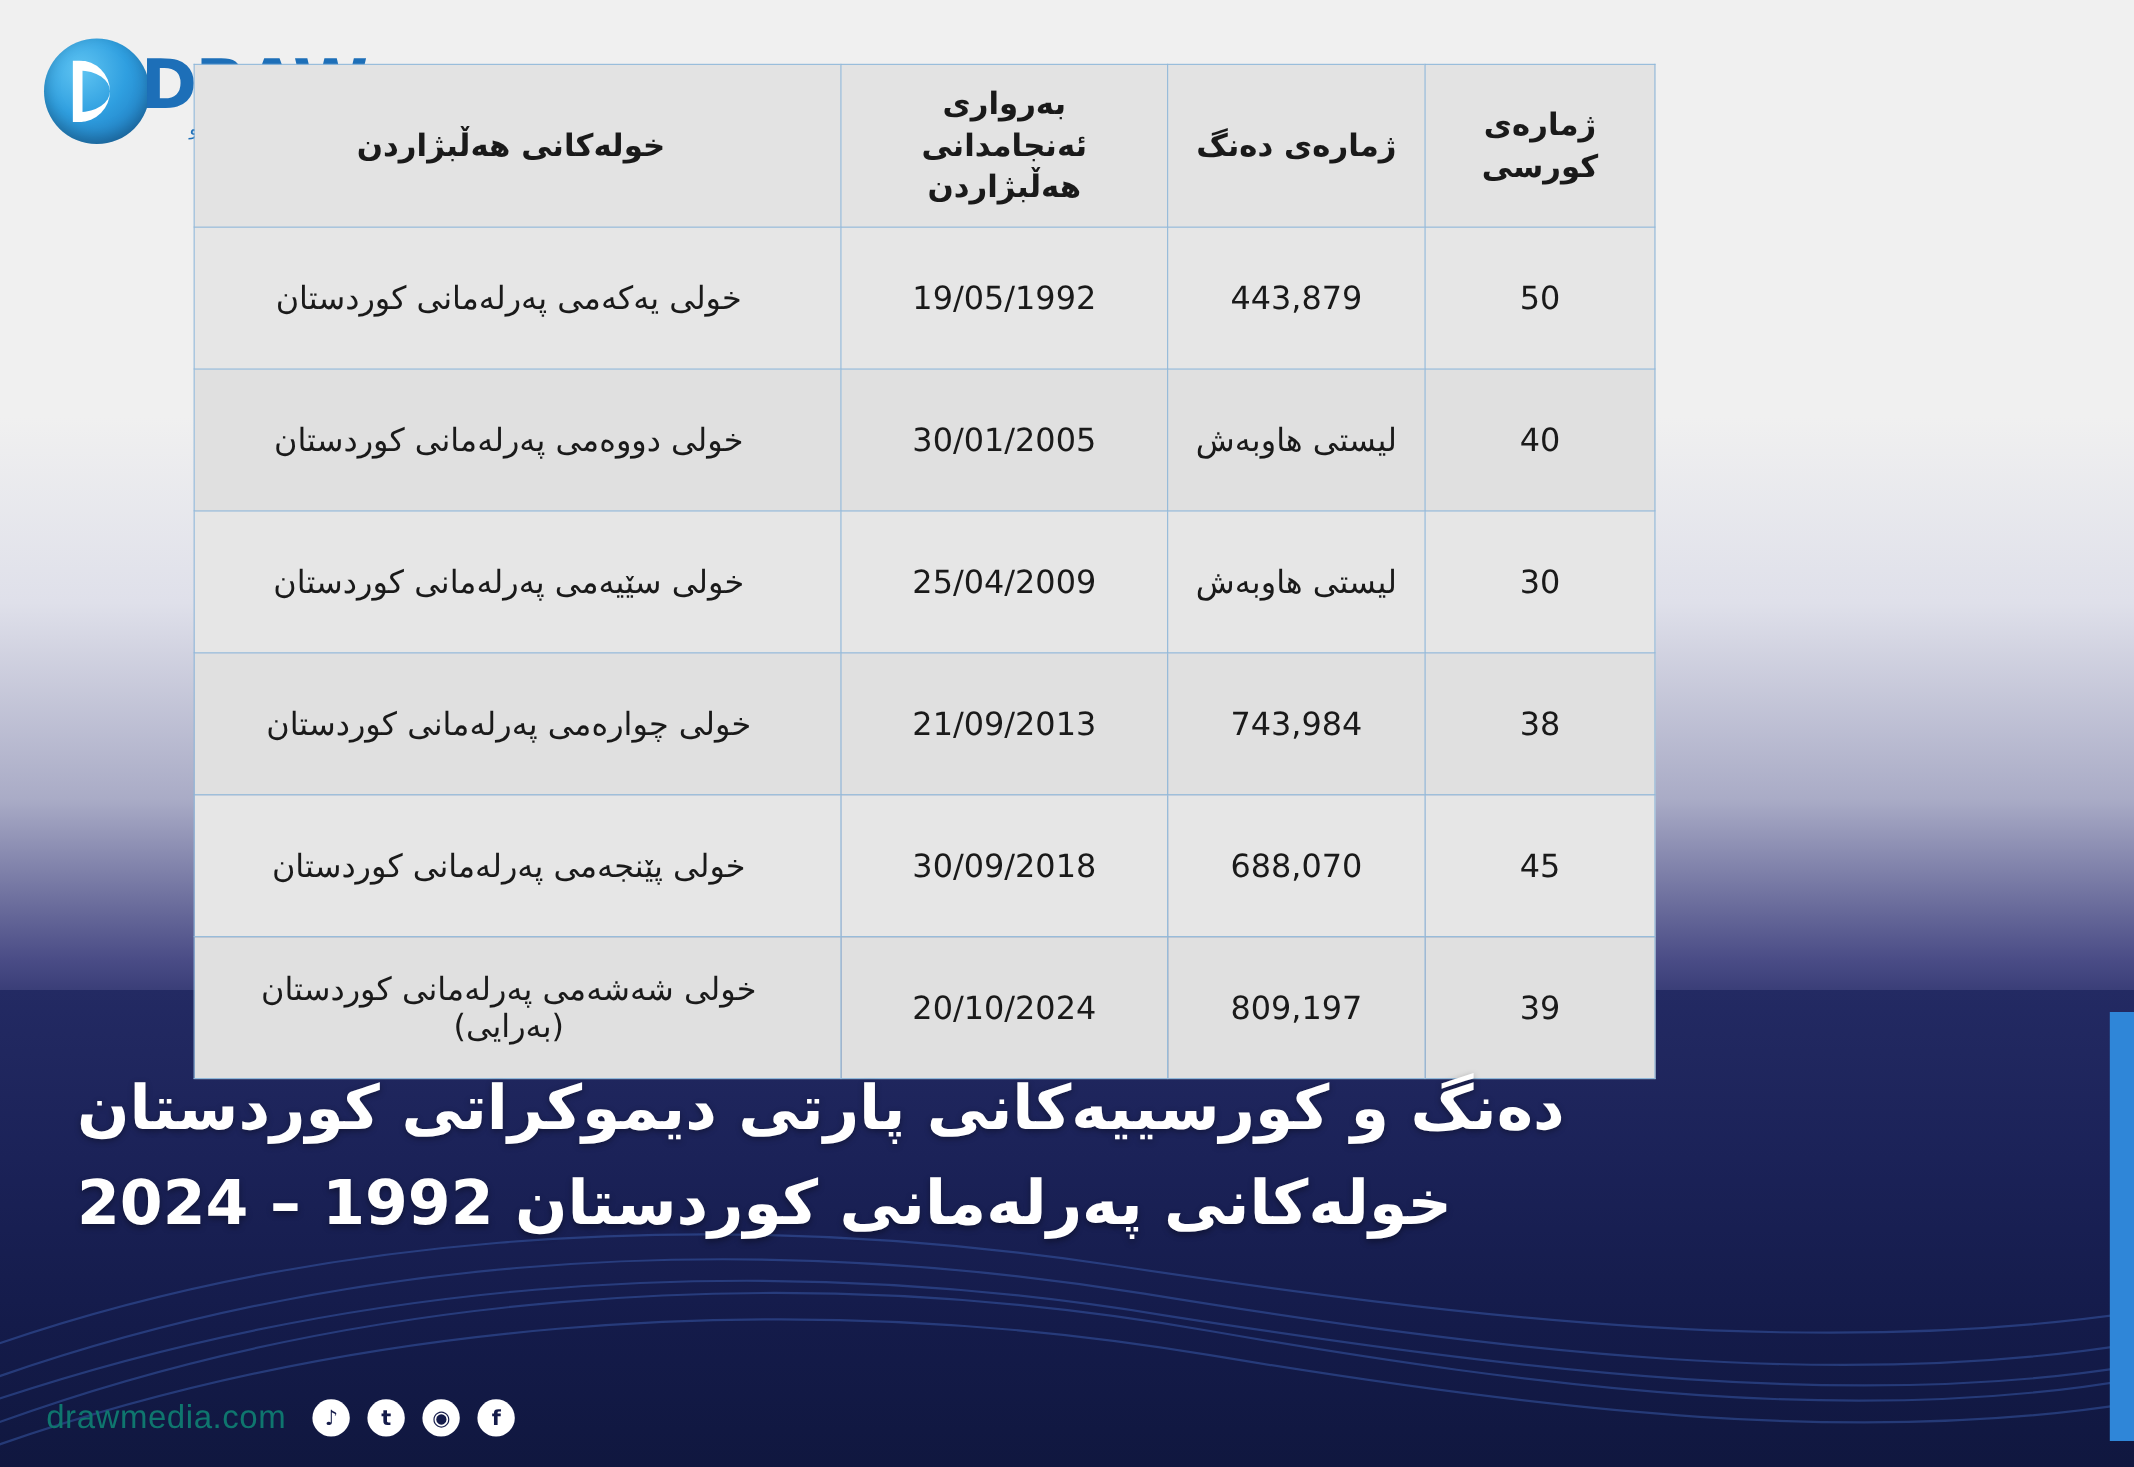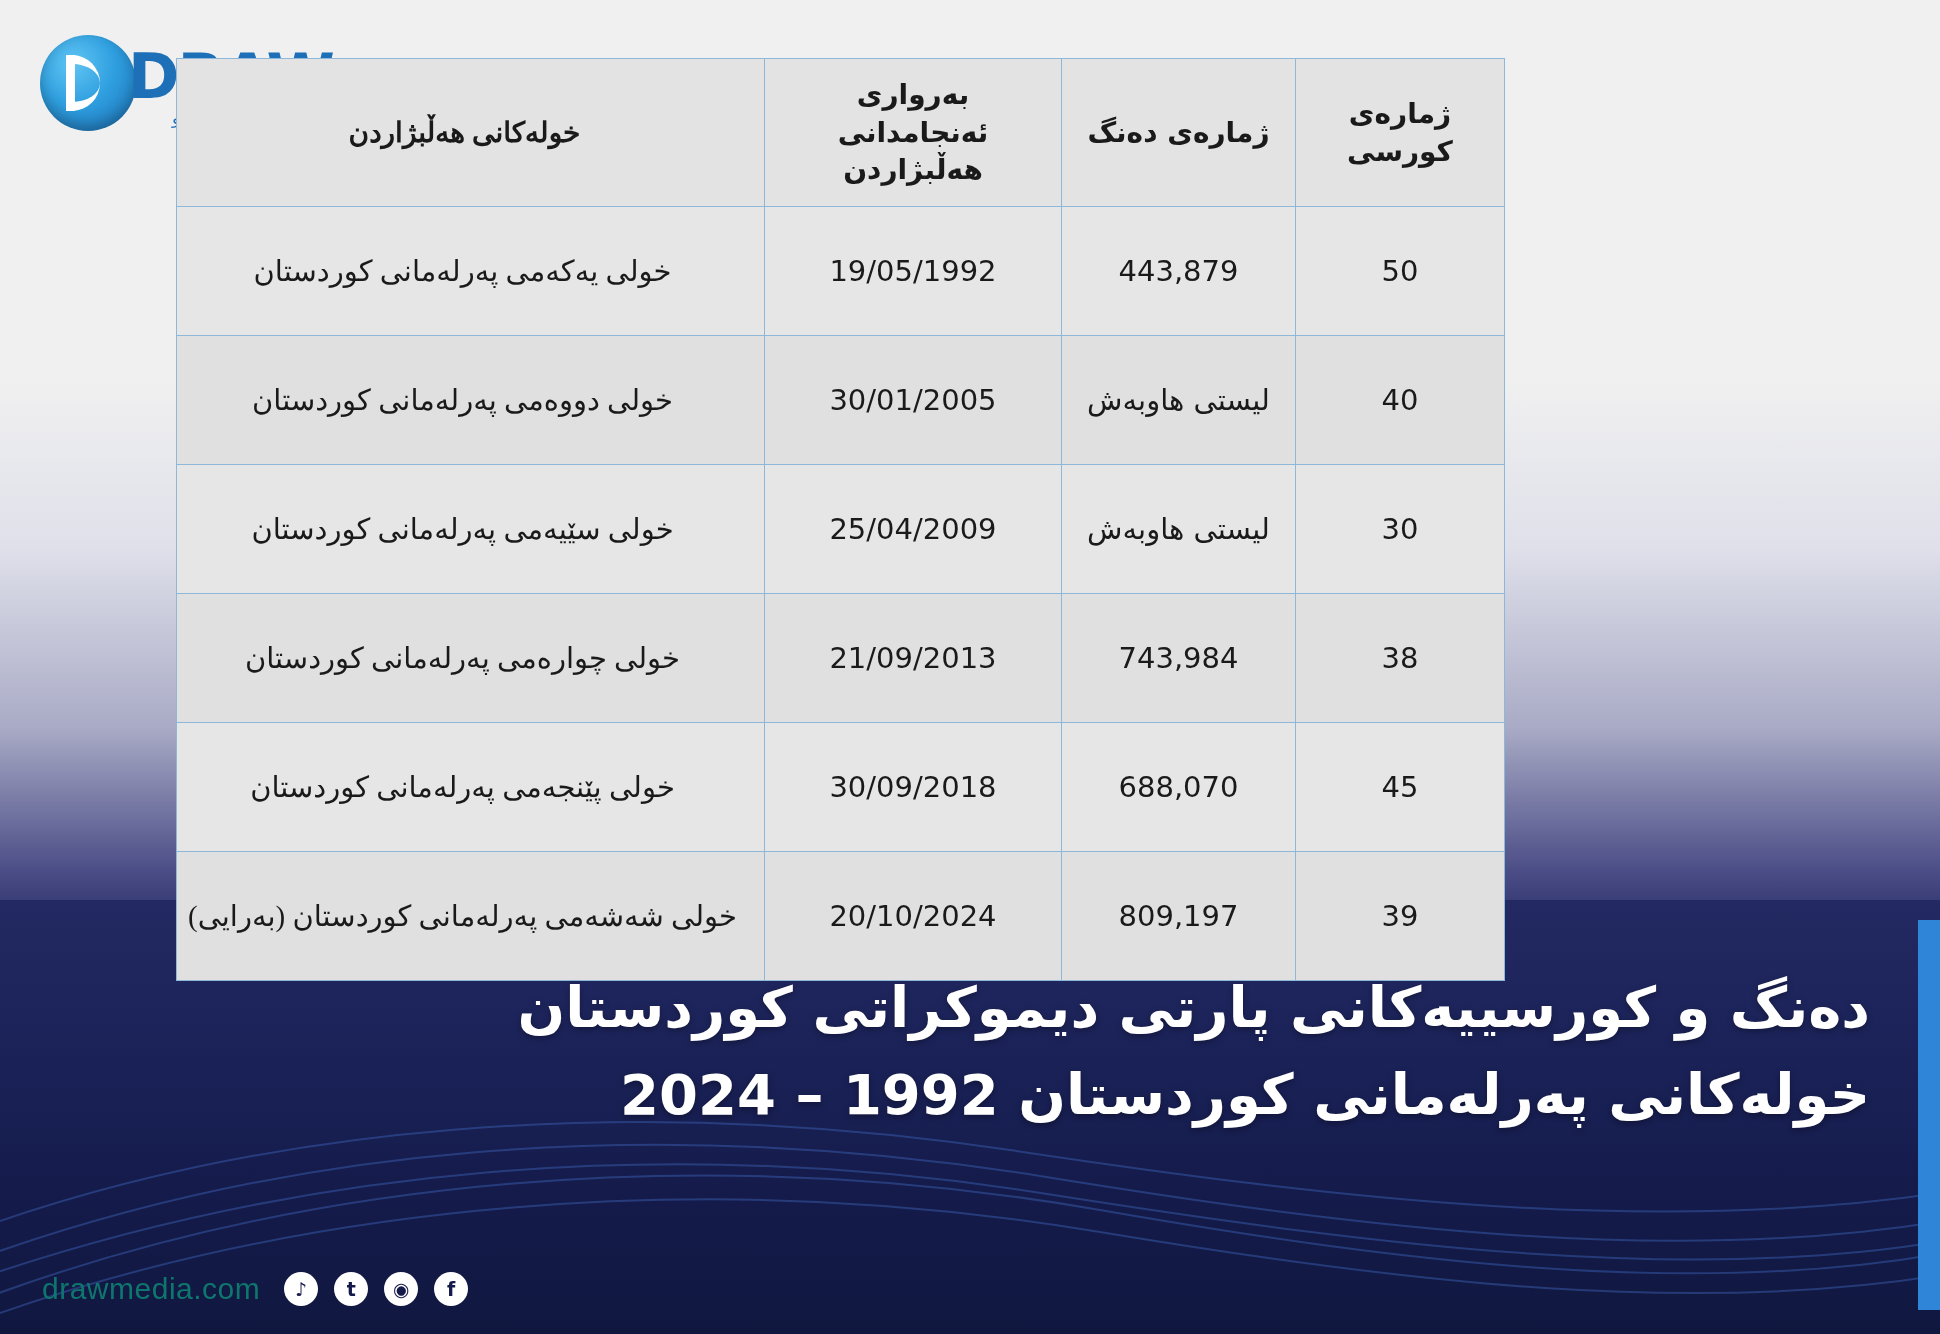--- a/index.html
+++ b/index.html
@@ -143,31 +143,31 @@
   table.data tbody tr:nth-child(even) td {
     background: #e0e0e0;
   }
   td.col-name, th.col-name {
     text-align: right;
     padding-right: 26px !important;
   }
   .col-seats { width: 180px; }
   .col-votes { width: 205px; }
   .col-date  { width: 268px; }
-  .col-name  { width: 547px; font-family: Liberation Serif, serif; }
+  .col-name  { width: 547px; }
   td.bold-name { font-weight: bold; }
 
   
   .headline {
     position: absolute;
     left: 70px;
     top: 965px;
     width: 1800px;
     direction: rtl;
-    text-align: right;
+    text-align: left;
     color: #ffffff;
     font-size: 56px;
     font-weight: bold;
     line-height: 1.55;
     text-shadow: 0 2px 6px rgba(0,0,0,0.35);
   }
   .headline .line2 { display: block; }
 
   
   .footer {

